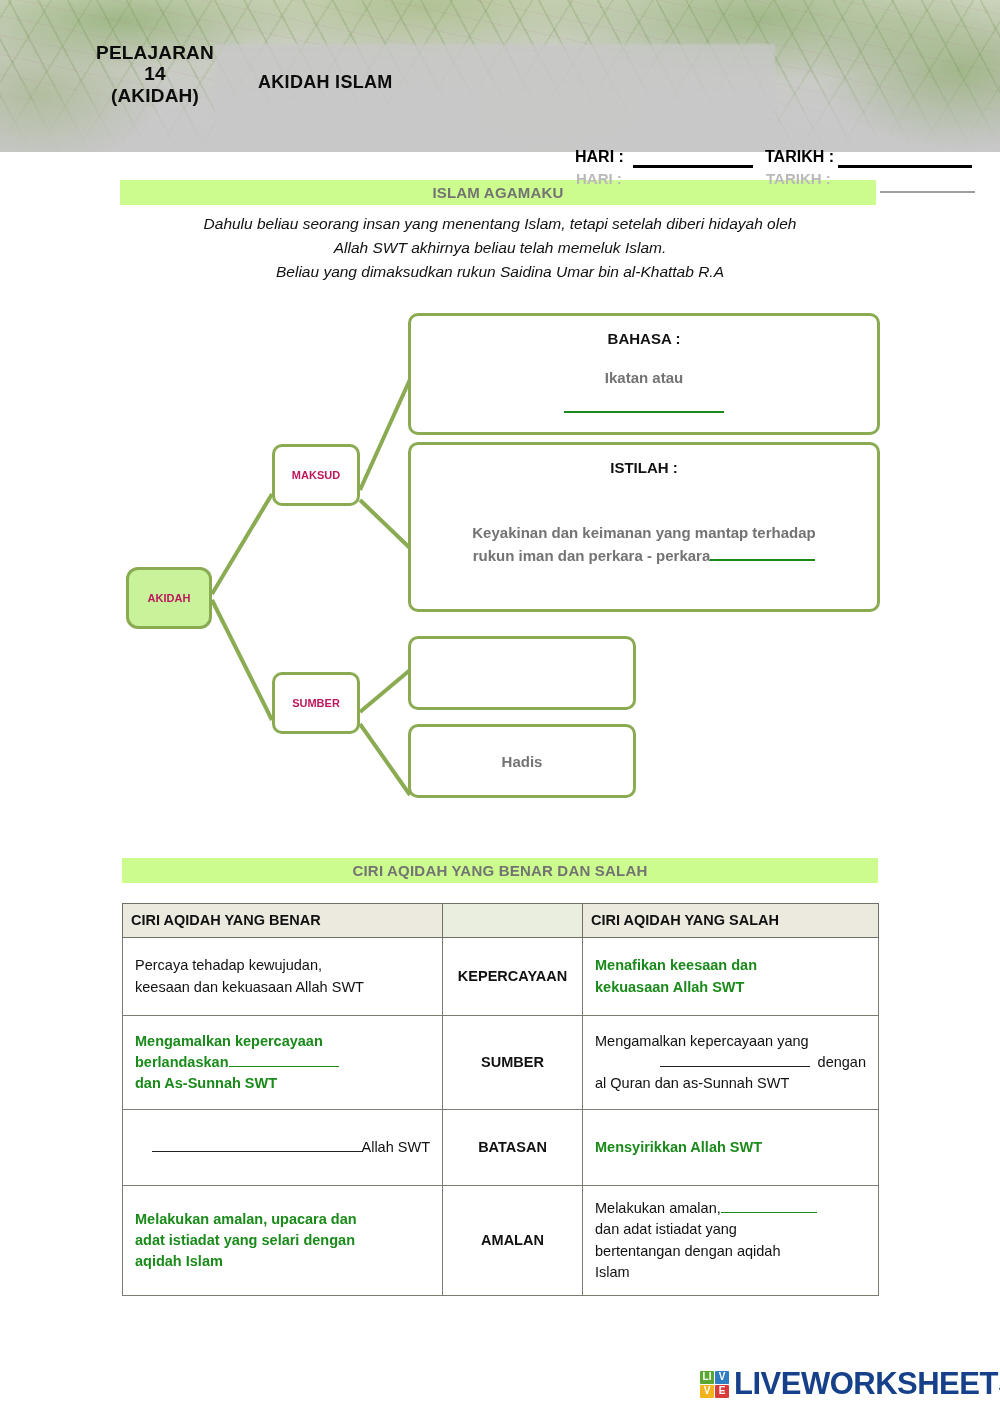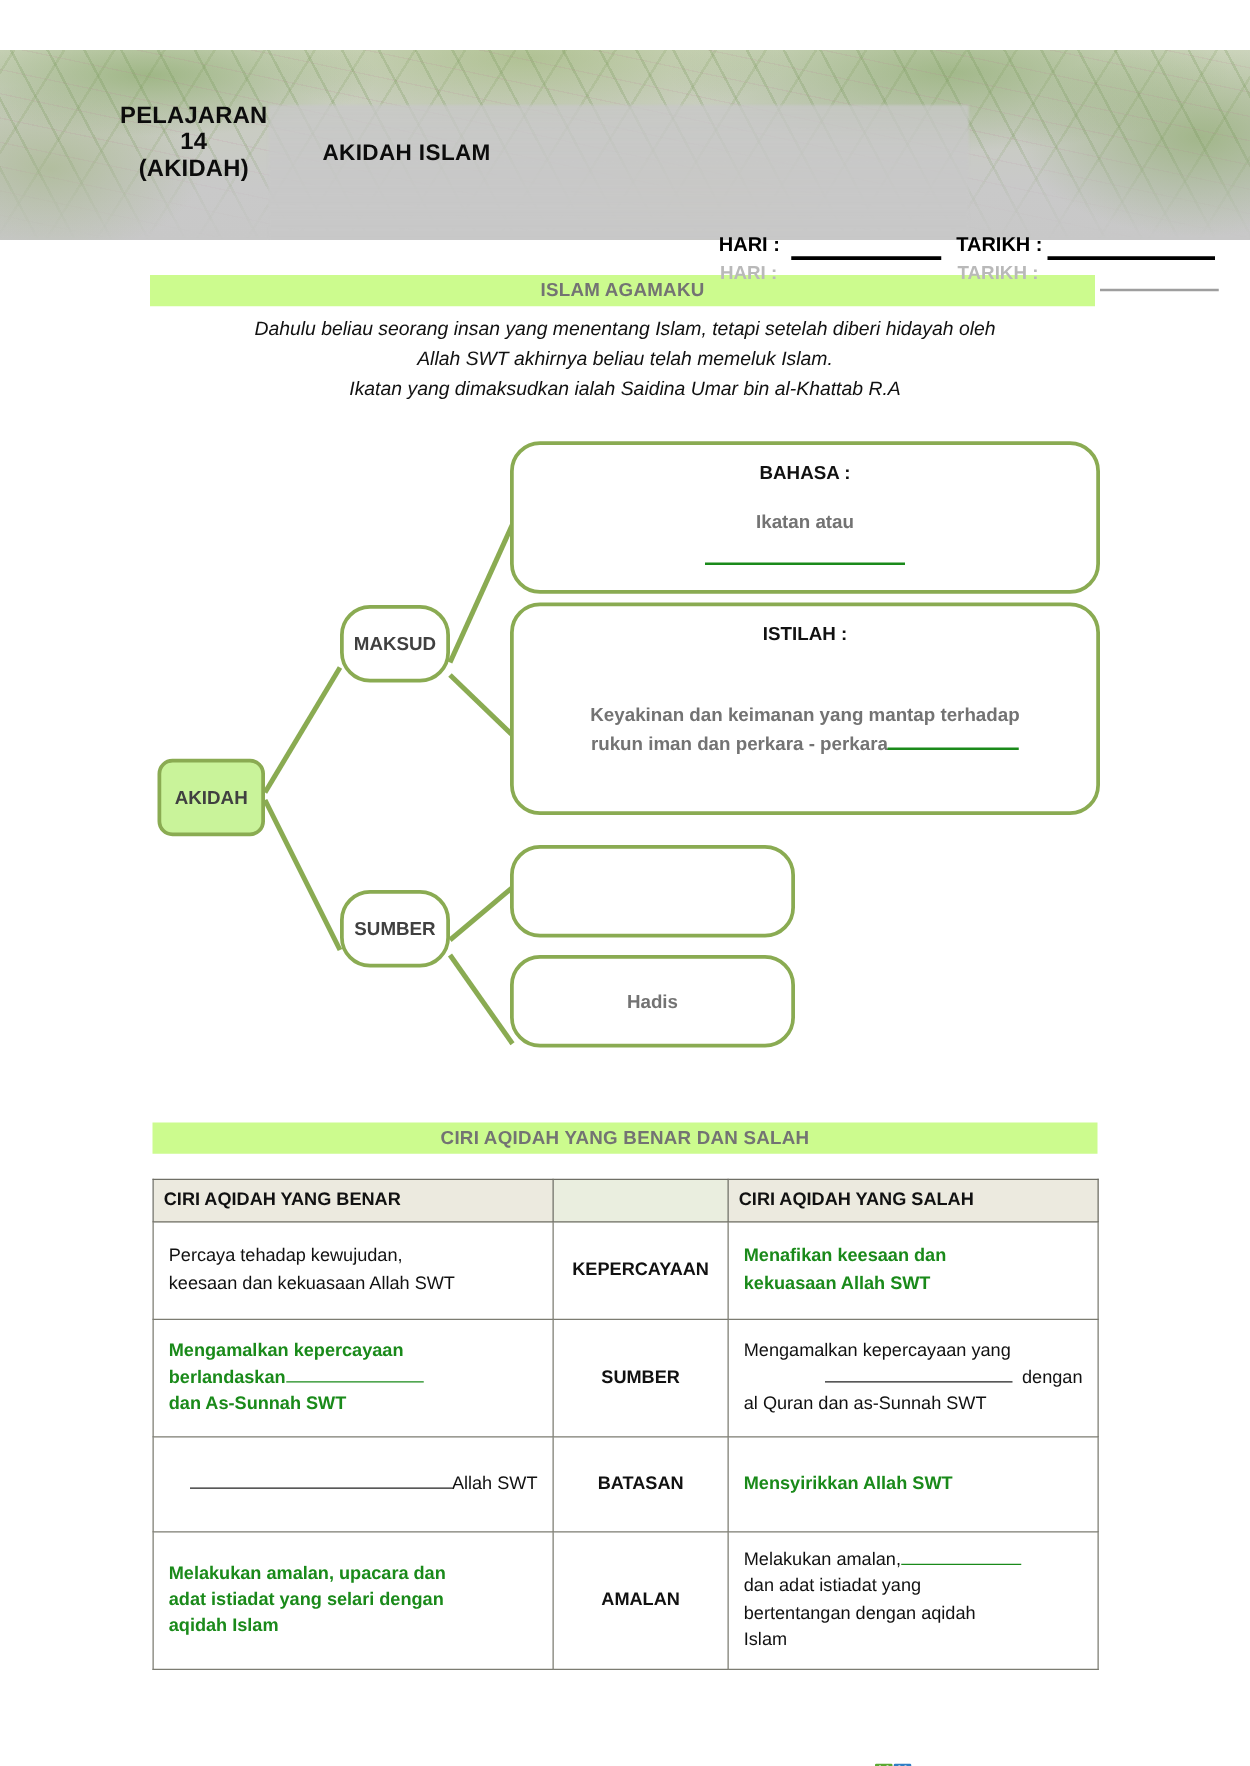--- a/index.html
+++ b/index.html
@@ -3,21 +3,21 @@
 <meta charset="utf-8">
 <style>
   * { box-sizing: border-box; margin: 0; padding: 0; }
   html, body {
     width: 1000px;
     height: 1413px;
     background: #ffffff;
     font-family: "Liberation Sans", sans-serif;
     overflow: hidden;
   }
-  .page { position: relative; width: 1000px; height: 1238px; background: #fff; margin-top: 40px; }
+  .page { position: relative; width: 1000px; height: 1238px; background: #fff; }
 
   
   .banner {
     position: absolute; left: 0; top: 0; width: 1000px; height: 152px;
     overflow: hidden;
     background:
       radial-gradient(ellipse 260px 70px at 120px 20px, rgba(123,160,88,.55), rgba(123,160,88,0) 70%),
       radial-gradient(ellipse 300px 80px at 420px 6px, rgba(140,170,95,.45), rgba(140,170,95,0) 70%),
       radial-gradient(ellipse 320px 90px at 760px 18px, rgba(120,158,85,.5), rgba(120,158,85,0) 70%),
       radial-gradient(ellipse 200px 110px at 960px 70px, rgba(130,165,92,.55), rgba(130,165,92,0) 72%),
@@ -67,26 +67,26 @@
   .intro {
     position: absolute; left: 120px; top: 212px; width: 760px;
     text-align: center; font-style: italic; font-size: 15.5px;
     line-height: 1.55; color: #111;
   }
 
   
   .map { position: absolute; left: 0; top: 300px; width: 1000px; height: 545px; }
   .map svg { position: absolute; left: 0; top: 0; }
   .node {
-    position: absolute; border: 3px solid #8aab52; border-radius: 24px;
+    position: absolute; border: 3px solid #8aab52; border-radius: 10px;
     background: #fff; display: flex; align-items: center; justify-content: center;
     text-align: center; z-index: 2;
   }
   .node.root { background: #c9f39a; border-radius: 12px; }
-  .node .lbl { font-weight: bold; font-size: 15px; color: #404040; }
+  .node .lbl { font-weight: bold; font-size: 11px; color: #be185d; }
   .node .hdr { font-weight: bold; font-size: 15px; color: #111; }
   .node .ans { font-weight: bold; font-size: 15px; color: #737373; }
   .boxwrap { padding: 8px 14px; width: 100%; }
   .blank-long { display:inline-block; border-bottom: 2px solid #1a8a1a; width: 160px; height: 1px; vertical-align: middle; }
   .blank-in   { display:inline-block; border-bottom: 2px solid #1a8a1a; width: 105px; }
 
   
   .tbl {
     position: absolute; left: 122px; top: 903px; width: 756px;
     border-collapse: collapse; table-layout: fixed;
@@ -143,21 +143,21 @@
     <div class="ghost" style="left:576px; top:30px;">HARI :</div>
     <div class="ghost" style="left:766px; top:30px;">TARIKH :</div>
     <div class="ghostline" style="left:880px; top:51px; width:95px;"></div>
   </div>
 
   <div class="sec-banner" style="left:120px; top:180px; width:756px;">ISLAM AGAMAKU</div>
 
   <div class="intro">
     <div>Dahulu beliau seorang insan yang menentang Islam, tetapi setelah diberi hidayah oleh</div>
     <div>Allah SWT akhirnya beliau telah memeluk Islam.</div>
-    <div>Ikatan yang dimaksudkan ialah Saidina Umar bin al-Khattab R.A</div>
+    <div>Beliau yang dimaksudkan rukun Saidina Umar bin al-Khattab R.A</div>
   </div>
 
   <div class="map">
     <svg width="1000" height="545">
 
       <line x1="212" y1="294" x2="272" y2="194" stroke="#8aab52" stroke-width="4"></line>
 
       <line x1="212" y1="300" x2="272" y2="420" stroke="#8aab52" stroke-width="4"></line>
 
       <line x1="360" y1="190" x2="412" y2="75" stroke="#8aab52" stroke-width="4"></line>

